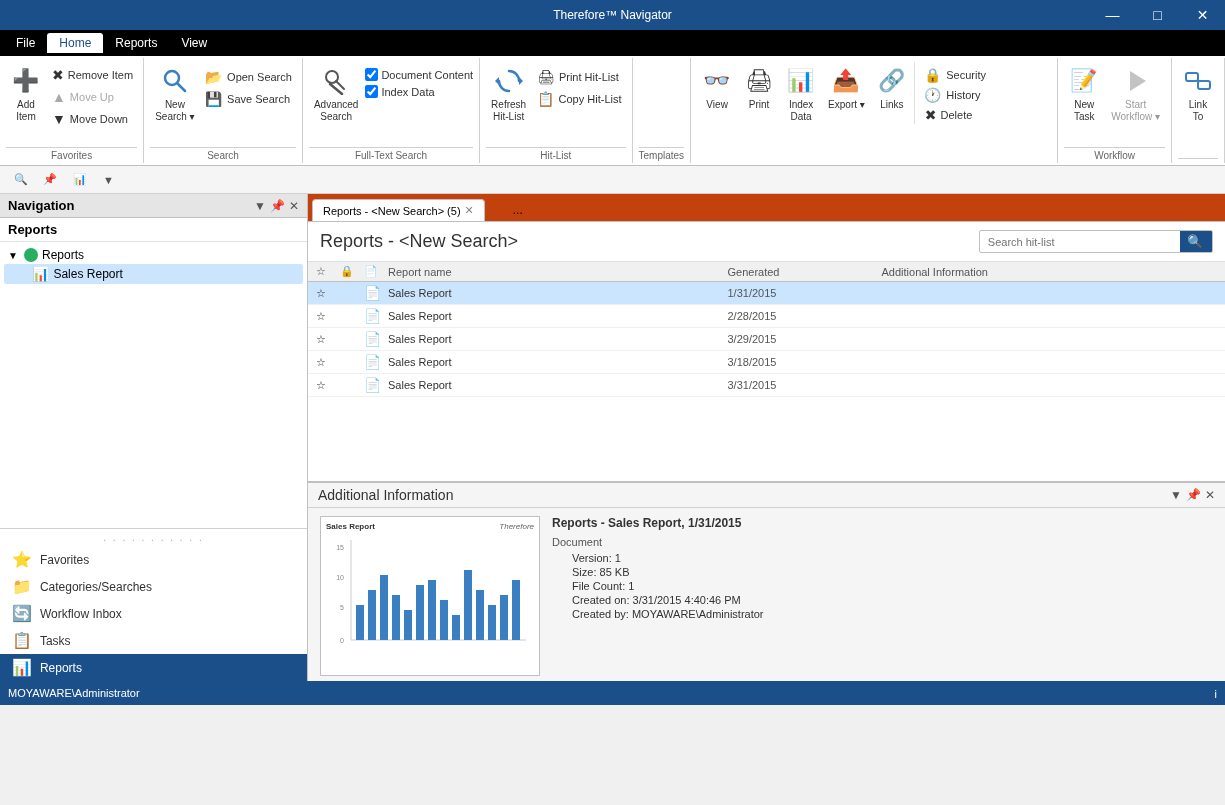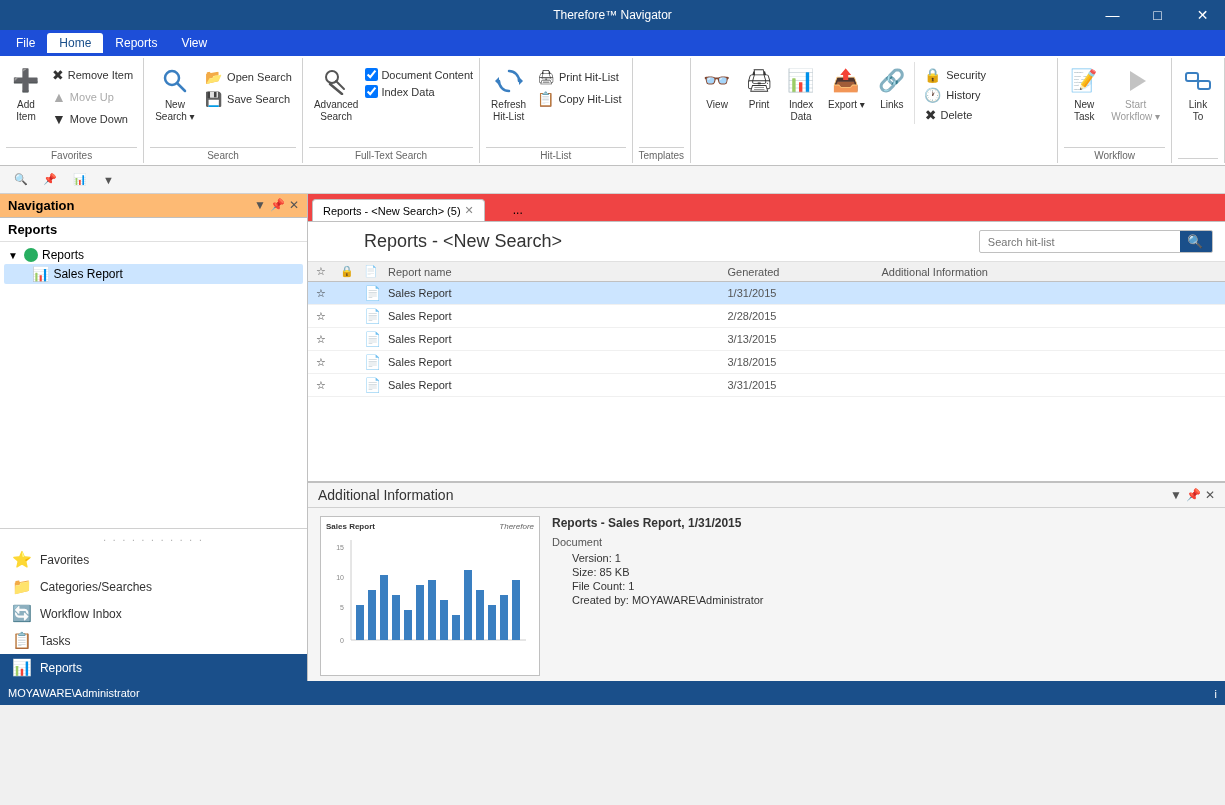--- a/index.html
+++ b/index.html
@@ -28,21 +28,21 @@
       display: flex;
       align-items: center;
       justify-content: center;
       color: white;
       font-size: 14px;
       cursor: pointer;
     }
 
     
     #menubar {
-      background: #1d4ed8;
+      background: #000000;
       height: 26px;
       display: flex;
       align-items: center;
       padding-left: 4px;
     }
     #menubar .menu-item {
       padding: 3px 12px;
       color: white;
       font-size: 12px;
       cursor: pointer;
@@ -133,23 +133,24 @@
     
     #nav-panel {
       width: 308px;
       background: white;
       border-right: 1px solid #c0c0c0;
       display: flex;
       flex-direction: column;
       flex-shrink: 0;
     }
     #nav-header {
-      background: #fdba74;
+      background: #e5e5e5;
       padding: 4px 8px;
       display: flex;
+      align-items: center;
       justify-content: space-between;
       border-bottom: 1px solid #c0c0c0;
     }
     #nav-header .nav-title { font-weight: bold; font-size: 13px; }
     #nav-header .nav-controls { display: flex; gap: 4px; }
     #nav-header .nav-controls span { cursor: pointer; font-size: 12px; color: #555; }
     #nav-tree {
       flex: 1;
       overflow-y: auto;
       padding: 4px;
@@ -202,21 +203,21 @@
     
     #content-area {
       flex: 1;
       display: flex;
       flex-direction: column;
       overflow: hidden;
     }
 
     
     #tab-bar {
-      background: #ef4444;
+      background: #c2410c;
       border-bottom: 1px solid #c0c0c0;
       display: flex;
       align-items: flex-end;
       padding-left: 4px;
       height: 28px;
       gap: 20px;
     }
     .tab {
       display: flex;
       align-items: center;
@@ -241,21 +242,21 @@
       flex-direction: column;
       overflow: hidden;
     }
     #results-header {
       padding: 8px 12px;
       display: flex;
       align-items: center;
       justify-content: space-between;
       border-bottom: 1px solid #e0e0e0;
     }
-    #results-header .results-title { font-size: 18px; font-weight: normal; color: #333; margin-left: 44px; }
+    #results-header .results-title { font-size: 18px; font-weight: normal; color: #333; }
     #results-search {
       display: flex;
       align-items: center;
       border: 1px solid #c0c0c0;
       border-radius: 2px;
       overflow: hidden;
     }
     #results-search input {
       border: none;
       outline: none;
@@ -700,21 +701,21 @@
           <span class="col-name">Sales Report</span>
           <span class="col-date">2/28/2015</span>
           <span></span>
         </div>
 
         <div class="results-row">
           <span>☆</span>
           <span></span>
           <span class="pdf-icon">📄</span>
           <span class="col-name">Sales Report</span>
-          <span class="col-date">3/13/2015</span>
+          <span class="col-date">3/29/2015</span>
           <span></span>
         </div>
 
         <div class="results-row">
           <span>☆</span>
           <span></span>
           <span class="pdf-icon">📄</span>
           <span class="col-name">Sales Report</span>
           <span class="col-date">3/18/2015</span>
           <span></span>
@@ -773,20 +774,21 @@
             <text x="18" y="15" font-size="7" fill="#888" text-anchor="end">15</text>
           </svg>
         </div>
 
         <div id="doc-details">
           <div class="detail-title">Reports - Sales Report, 1/31/2015</div>
           <div class="detail-section">Document</div>
           <div class="detail-row">Version: 1</div>
           <div class="detail-row">Size: 85 KB</div>
           <div class="detail-row">File Count: 1</div>
+          <div class="detail-row">Created on: 3/31/2015 4:40:46 PM</div>
           <div class="detail-row">Created by: MOYAWARE\Administrator</div>
         </div>
       </div>
     </div>
 
   </div>
 
 </div>
 
 <div id="statusbar">

